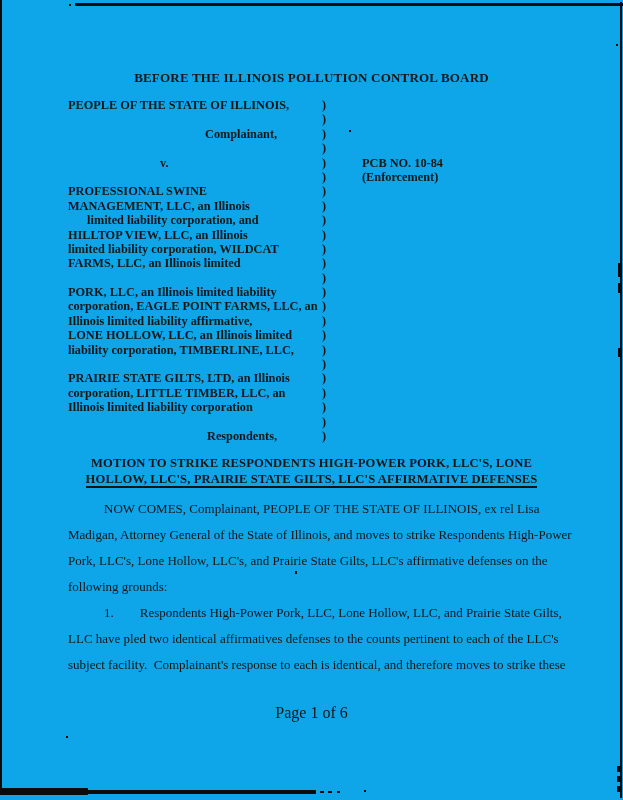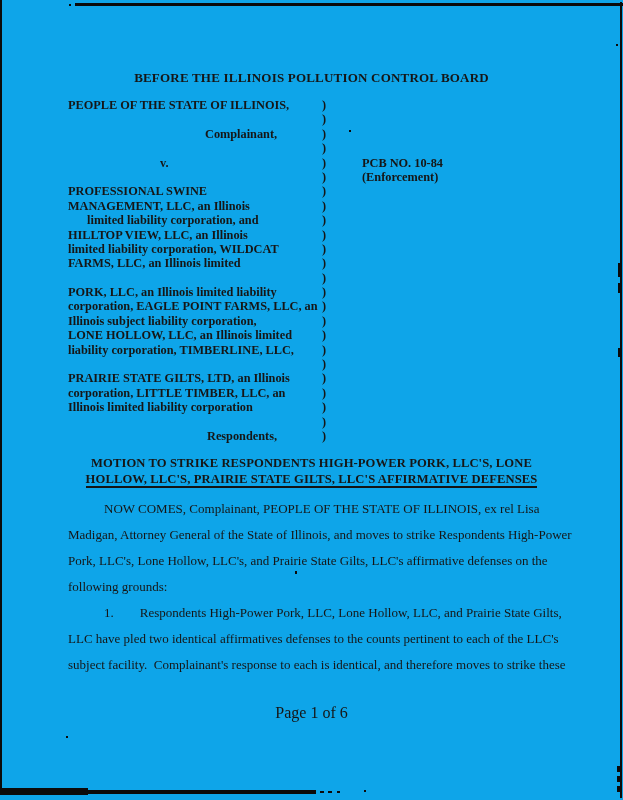--- a/index.html
+++ b/index.html
@@ -139,21 +139,21 @@
         <span class="cap-left indent-none">PORK, LLC, an Illinois limited liability</span>
         <span class="cap-paren">)</span>
         <span class="cap-right"></span>
       </div>
       <div class="cap-row">
         <span class="cap-left indent-none">corporation, EAGLE POINT FARMS, LLC, an</span>
         <span class="cap-paren">)</span>
         <span class="cap-right"></span>
       </div>
       <div class="cap-row">
-        <span class="cap-left indent-none">Illinois subject liability corporation,</span>
+        <span class="cap-left indent-none">Illinois limited liability affirmative,</span>
         <span class="cap-paren">)</span>
         <span class="cap-right"></span>
       </div>
       <div class="cap-row">
         <span class="cap-left indent-none">LONE HOLLOW, LLC, an Illinois limited</span>
         <span class="cap-paren">)</span>
         <span class="cap-right"></span>
       </div>
       <div class="cap-row">
         <span class="cap-left indent-none">liability corporation, TIMBERLINE, LLC,</span>

